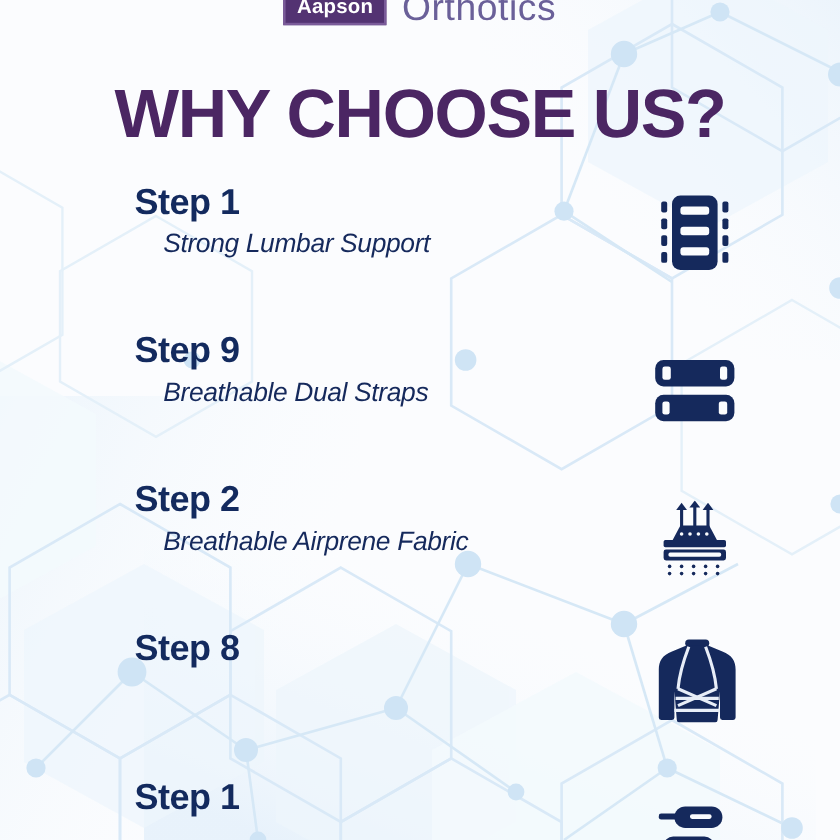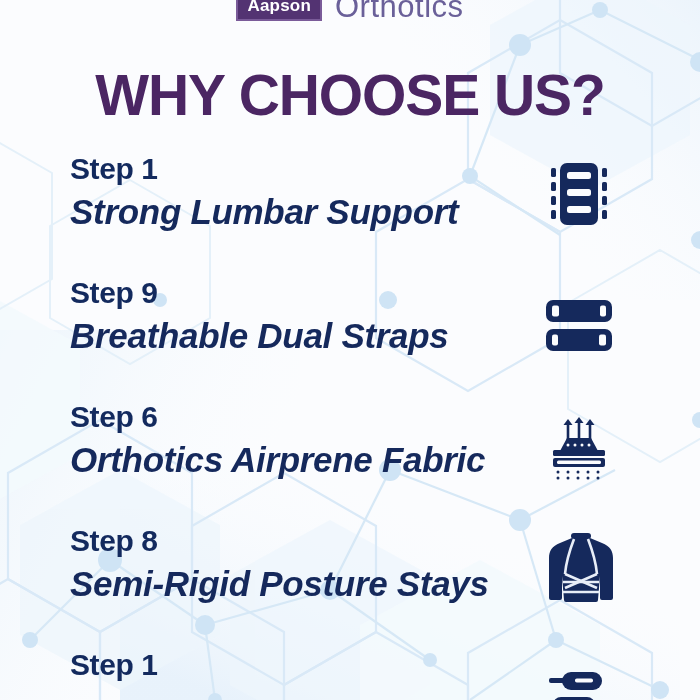--- a/index.html
+++ b/index.html
@@ -44,34 +44,35 @@
     letter-spacing:-1.1px;
     line-height:1.05;
     white-space:nowrap;
   }
 
   
   .steps { position:absolute; top:152px; left:0; width:700px; }
   .step-row {
     position:relative;
     height:124px;
-    padding-left:70px;
+    padding-left:112px;
   }
   .step-title {
     color:#132a5e;
     font-size:30px; font-weight:bold;
     letter-spacing:-0.4px;
     line-height:1.15;
   }
   .step-desc {
     color:#15295c;
-    font-size:35px; font-weight:bold; font-style:italic;
+    font-size:22px; font-weight:normal; font-style:italic;
     letter-spacing:-0.3px;
     line-height:1.3;
     margin-top:2px;
+    margin-left:24px;
   }
   .step-icon {
     position:absolute; right:85px; top:8px;
     width:72px; height:72px;
     display:flex; align-items:center; justify-content:center;
   }
   .step-icon svg { display:block; }
   .step-row.r1 .step-icon { top:6px; }
   .step-row.r2 .step-icon { top:14px; }
   .step-row.r3 .step-icon { top:14px; }
@@ -214,22 +215,22 @@
           <rect x="9" y="8.5" width="7" height="11" rx="2" fill="#fbfcfe"></rect>
           <rect x="57" y="8.5" width="6" height="11" rx="2" fill="#fbfcfe"></rect>
           <rect x="3" y="32" width="66" height="22" rx="7"></rect>
           <rect x="9" y="37.5" width="6" height="11" rx="2" fill="#fbfcfe"></rect>
           <rect x="56" y="37.5" width="7" height="11" rx="2" fill="#fbfcfe"></rect>
         </svg>
       </div>
     </div>
 
     <div class="step-row r3">
-      <div class="step-title">Step 6</div>
-      <div class="step-desc">Orthotics Airprene Fabric</div>
+      <div class="step-title">Step 2</div>
+      <div class="step-desc">Breathable Airprene Fabric</div>
       <div class="step-icon">
         <svg width="70" height="66" viewBox="0 0 70 66" fill="#15295c">
 
           <g stroke="#15295c" stroke-width="2.6" fill="none">
             <path d="M24 24 L24 5"></path>
               <path d="M35 24 L35 3"></path>
               <path d="M46 24 L46 5"></path>
           </g>
           <path d="M24 2 l-4.5 6 h9 z"></path>
             <path d="M35 0 l-4.5 6 h9 z"></path>
@@ -258,21 +259,20 @@
               <circle cx="44" cy="61" r="1.5"></circle>
             <circle cx="54" cy="55" r="1.5"></circle>
               <circle cx="54" cy="61" r="1.5"></circle>
           </g>
         </svg>
       </div>
     </div>
 
     <div class="step-row r4">
       <div class="step-title">Step 8</div>
-      <div class="step-desc">Semi-Rigid Posture Stays</div>
       <div class="step-icon">
         <svg width="70" height="72" viewBox="0 0 70 72" fill="#15295c">
 
           <path d="M28 3 h14 a3 3 0 0 1 0 6 h-14 a3 3 0 0 1 0 -6 z"></path>
 
           <path d="M26 8 h18 l12 5 c8 3 11 8 11 15 v40 a2 2 0 0 1 -2 2 h-9 a2 2 0 0 1 -2 -2 v-22
                    l-2 24 a2 2 0 0 1 -2 2 h-30 a2 2 0 0 1 -2 -2 l-2 -24 v22 a2 2 0 0 1 -2 2
                    h-9 a2 2 0 0 1 -2 -2 v-40 c0 -7 3 -12 11 -15 z"></path>
 
           <g fill="none" stroke="#e8eef8" stroke-width="2.6">

